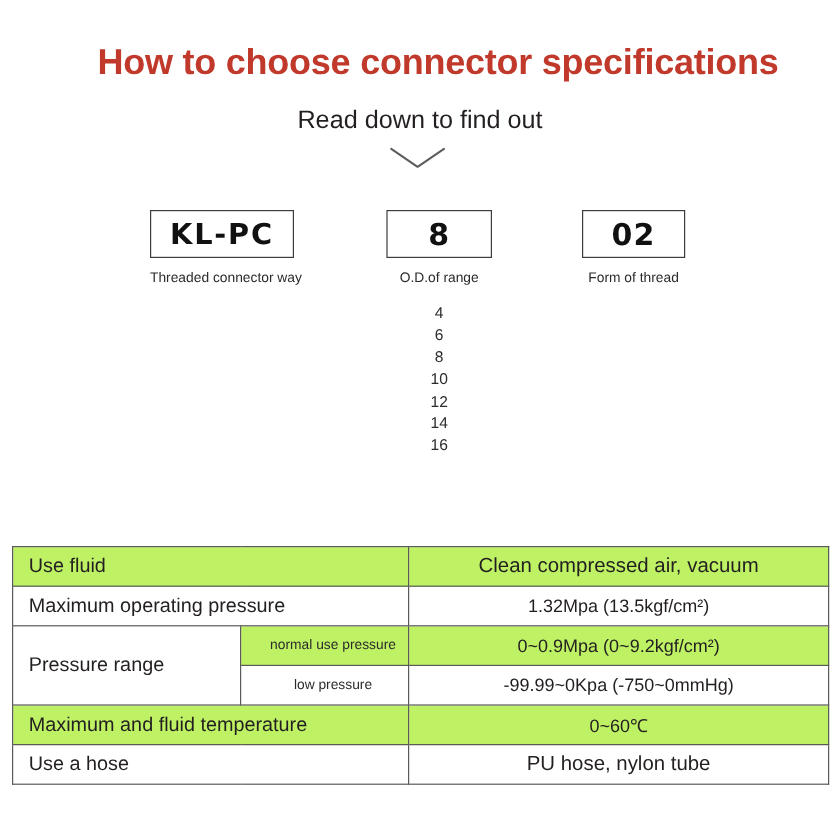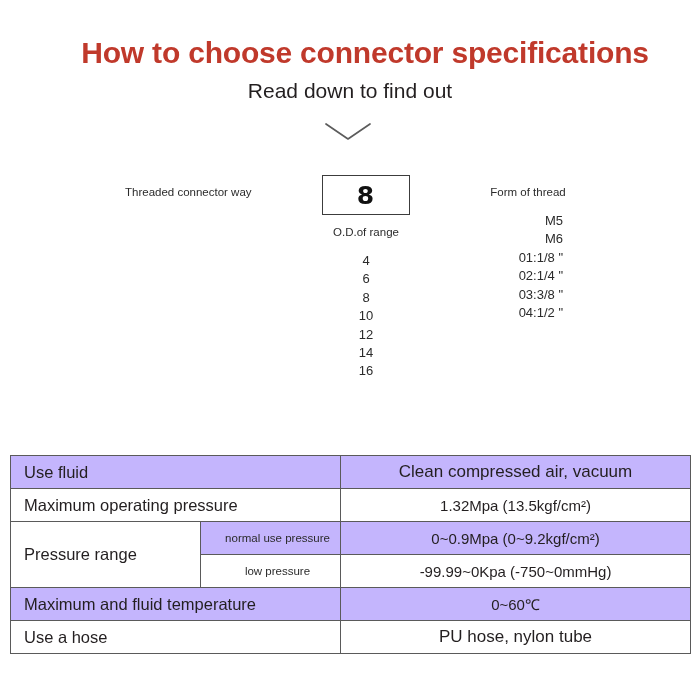--- a/index.html
+++ b/index.html
@@ -26,21 +26,21 @@
     font-size: 30px;
     font-weight: 700;
     letter-spacing: -0.2px;
     color: #c0392b;
     white-space: nowrap;
     padding-left: 15px;
   }
   .page-subtitle {
     position: absolute;
     left: 0;
-    top: 79px;
+    top: 89px;
     width: 700px;
     text-align: center;
     font-size: 21px;
     font-weight: 400;
     color: #231f20;
     white-space: nowrap;
   }
 
   
   .chevron-wrap {
@@ -133,66 +133,64 @@
   .spec-table td.value {
     text-align: center;
     font-size: 15px;
   }
   .spec-table td.value.big {
     font-size: 17px;
     text-align: center;
   }
   .row-shaded td,
   td.shaded {
-    background: #c4b5fd;
+    background: #bef264;
   }
 </style>
 </head>
 <body>
 
 <div class="page-title">How to choose connector specifications</div>
 
 <div class="page-subtitle">Read down to find out</div>
 
 <div class="chevron-wrap">
   <svg width="60" height="28" viewBox="0 0 60 28" aria-hidden="true">
     <polyline points="8,6 30,21 52,6" fill="none" stroke="#5c5c5c" stroke-width="1.7" stroke-linecap="round" stroke-linejoin="round"></polyline>
   </svg>
 </div>
 
 <div class="code-col col-series">
+  <div class="code-box">
+    <span class="code-text">KL-PC</span>
+  </div>
   <div class="code-caption">Threaded connector way</div>
 </div>
 
 <div class="code-col col-od">
   <div class="code-box">
     <span class="code-text">8</span>
   </div>
   <div class="code-caption">O.D.of range</div>
   <div class="option-list od-list">
     <div class="opt">4</div>
     <div class="opt">6</div>
     <div class="opt">8</div>
     <div class="opt">10</div>
     <div class="opt">12</div>
     <div class="opt">14</div>
     <div class="opt">16</div>
   </div>
 </div>
 
 <div class="code-col col-thread">
+  <div class="code-box">
+    <span class="code-text">02</span>
+  </div>
   <div class="code-caption">Form of thread</div>
-  <div class="option-list thread-list">
-    <div class="opt">M5</div>
-    <div class="opt">M6</div>
-    <div class="opt">01:1/8 "</div>
-    <div class="opt">02:1/4 "</div>
-    <div class="opt">03:3/8 "</div>
-    <div class="opt">04:1/2 "</div>
-  </div>
 </div>
 
 <table class="spec-table">
   <colgroup>
     <col style="width:190px">
     <col style="width:140px">
     <col style="width:350px">
   </colgroup>
   <tbody>
     <tr class="row-shaded">

